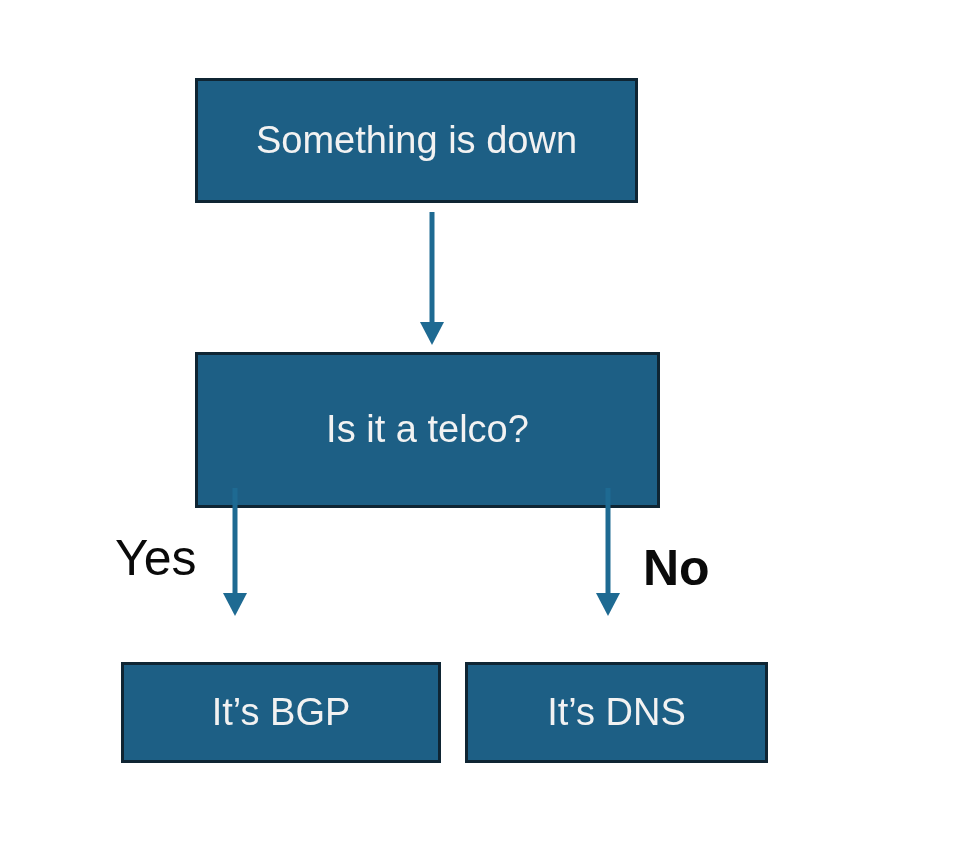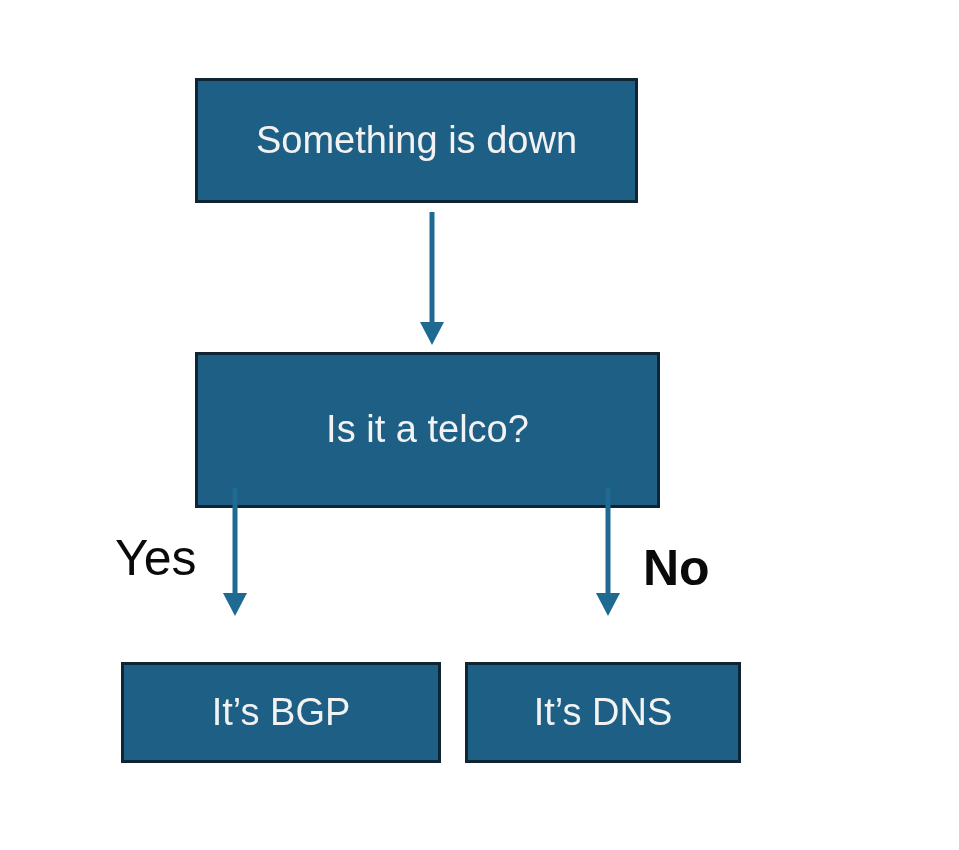--- a/index.html
+++ b/index.html
@@ -24,21 +24,21 @@
     display: flex;
     align-items: center;
     justify-content: center;
     font-size: 38px;
     text-align: center;
     line-height: 1.1;
   }
   .node-top   { left: 195px; top:  78px; width: 443px; height: 125px; }
   .node-mid   { left: 195px; top: 352px; width: 465px; height: 156px; }
   .node-bgp   { left:  82px; top: 662px; width: 320px; height: 101px; margin-left: 39px; }
-  .node-dns   { left: 465px; top: 662px; width: 276px; height: 101px; }
+  .node-dns   { left: 465px; top: 662px; width: 303px; height: 101px; }
 
   .arrow {
     position: absolute;
     display: block;
   }
   .arrow line    { stroke: #1e6a92; stroke-width: 5; }
   .arrow polygon { fill: #1e6a92; }
 
   .edge-label {
     position: absolute;

